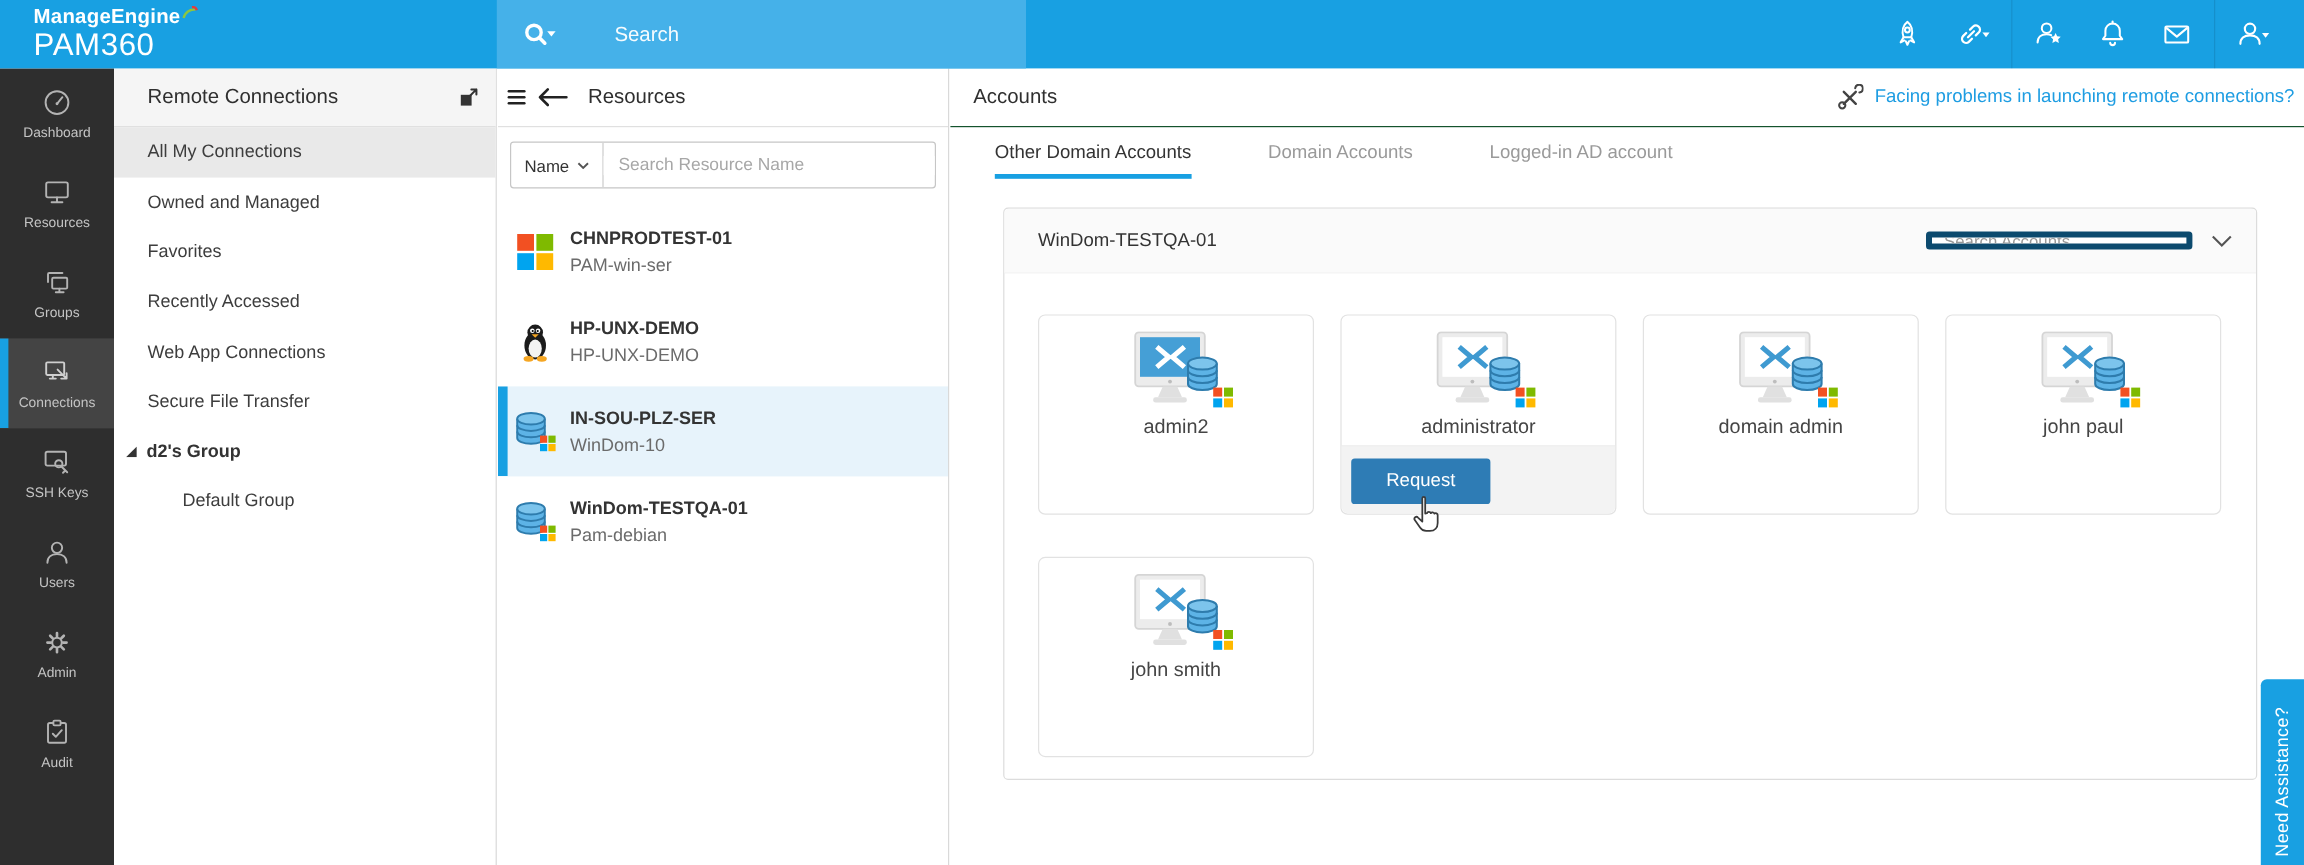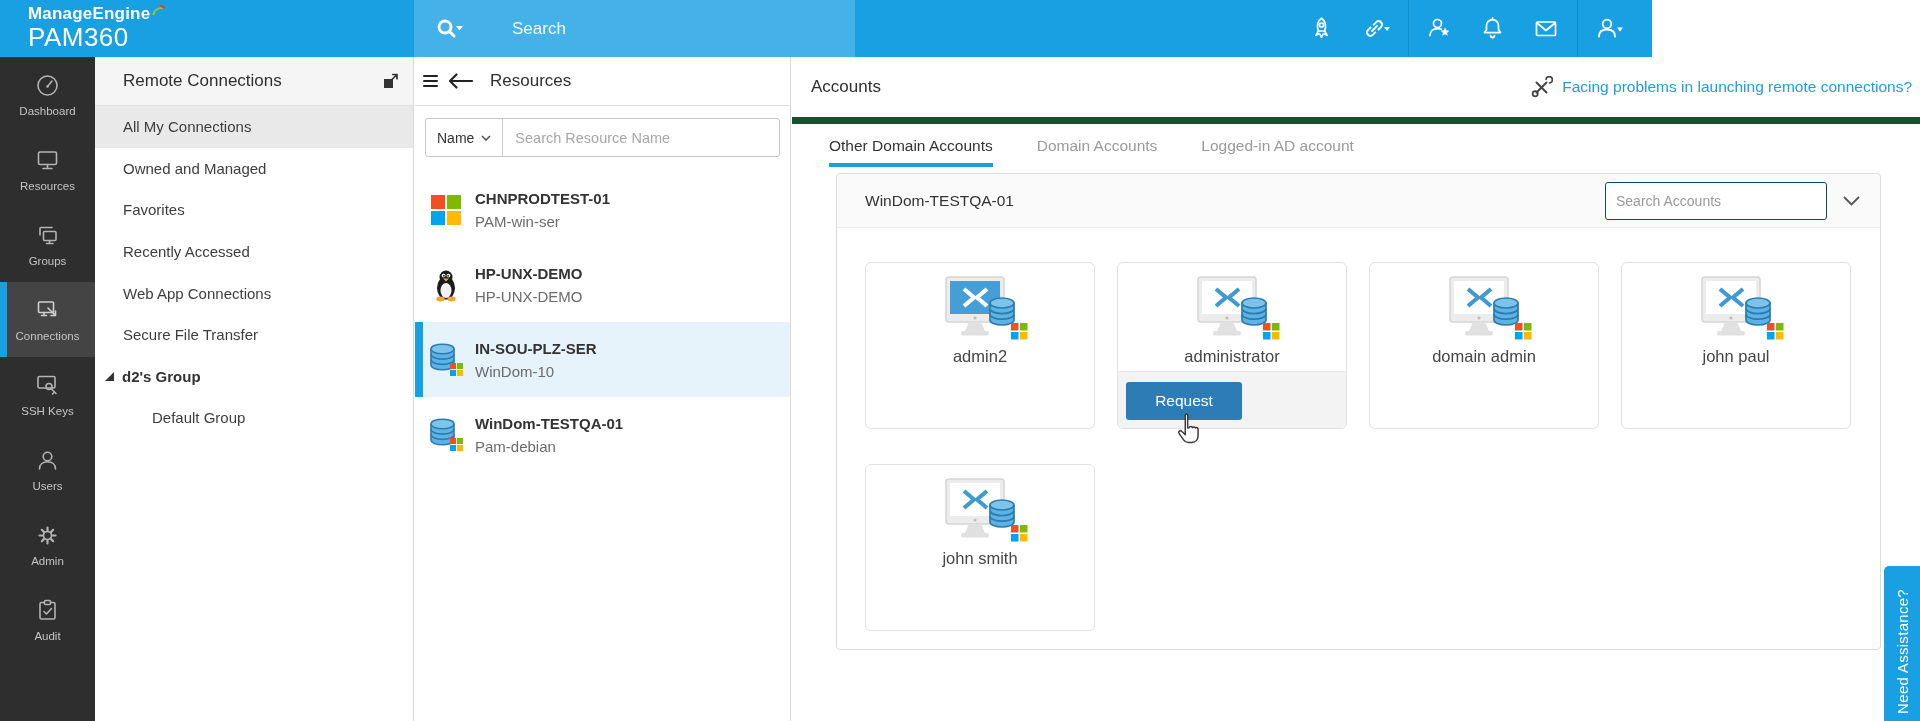--- a/index.html
+++ b/index.html
@@ -4,21 +4,21 @@
 <style>
   * { box-sizing: border-box; margin: 0; padding: 0; }
   html,body { width:1920px; height:721px; }
   body {
     position: relative; overflow: hidden; background:#fff;
     font-family:"Liberation Sans", sans-serif; color:#333;
   }
   svg { display:block; }
 
   
-  .topbar { position:absolute; left:0; top:0; width:1652px; height:57px; background:#18a0e2; z-index:30; }
+  .topbar { position:absolute; left:0; top:0; width:1920px; height:57px; background:#18a0e2; z-index:30; }
   .brand { position:absolute; left:28px; top:4px; color:#fff; }
   .brand-l1 { font-size:17px; font-weight:700; letter-spacing:.2px; display:flex; align-items:flex-start; gap:1px; }
   .brand-l2 { font-size:26px; font-weight:400; letter-spacing:.5px; margin-top:-2px; }
   .search-strip { position:absolute; left:414px; top:0; width:441px; height:57px; background:#45b1e9; display:flex; align-items:center; padding-left:20px; }
   .search-strip input { background:transparent; border:none; outline:none; color:#fff; font-size:17px; margin-left:48px; width:300px; font-family:inherit; }
   .search-strip input::placeholder { color:rgba(255,255,255,.95); }
   .topbar-right { position:absolute; right:0; top:0; height:57px; display:flex; align-items:center; padding-right:14px; }
   .tb-ic { margin:0 13px; cursor:pointer; }
   .tb-div { width:1px; height:57px; background:rgba(0,0,0,.10); margin:0 4px; }
 
@@ -56,33 +56,33 @@
   .res-search input::placeholder { color:#a7a7a7; }
   .res-list { margin-top:15px; }
   .res-item { height:75px; display:flex; align-items:center; padding-left:12px; gap:10px; cursor:pointer; }
   .res-item.selected { background:#e7f3fb; box-shadow: inset 8px 0 0 #18a0e2; }
   .res-icon { width:38px; display:flex; justify-content:center; }
   .res-name { font-size:15px; font-weight:700; color:#333; line-height:23px; }
   .res-desc { font-size:15px; color:#6b6b6b; line-height:23px; }
 
   
   .main { position:absolute; left:792px; top:57px; right:0; bottom:0; background:#fff; }
-  .main-hdr { height:67px; border-bottom:7px solid #14532d; display:flex; align-items:center; padding:0 8px 0 19px; }
+  .main-hdr { height:49px; border-bottom:1px solid #14532d; display:flex; align-items:center; padding:0 8px 0 19px; }
   .main-hdr .p-title { flex:1; }
   .help-link { display:flex; align-items:center; gap:9px; cursor:pointer; }
   .help-link span { color:#1e9de2; font-size:15.5px; }
-  .tabs { height:44px; display:flex; align-items:center; padding-left:37px; gap:44px; }
+  .tabs { height:44px; display:flex; align-items:center; padding-left:37px; gap:64px; }
   .tab { font-size:15.5px; color:#9a9a9a; cursor:pointer; position:relative; padding:6px 0; }
   .tab.active { color:#333; }
   .tab.active::after { content:''; position:absolute; left:0; right:0; bottom:-6px; height:4px; background:#18a0e2; }
 
   .group-panel { position:absolute; left:44px; top:116px; width:1045px; height:477px; border:1px solid #dcdcdc; border-radius:4px; background:#fff; }
   .gp-hdr { height:54px; background:#fafafa; border-bottom:1px solid #ececec; border-radius:4px 4px 0 0; display:flex; align-items:center; padding:0 12px 0 28px; }
   .gp-title { flex:1; font-size:15.5px; color:#333; }
-  .gp-search { width:222px; height:38px; border:1px solid #0c4a6e; border-radius:3px; padding:0 10px; font-size:14px; color:#1d4ed8; outline:none; font-family:inherit; }
+  .gp-search { width:222px; height:15px; border:5px solid #0c4a6e; border-radius:3px; padding:0 10px; font-size:14px; color:#1d4ed8; outline:none; font-family:inherit; }
   .gp-search::placeholder { color:#999; }
   .gp-chev { margin:0 8px 0 16px; cursor:pointer; }
 
   .cards { display:flex; flex-wrap:wrap; column-gap:22px; row-gap:35px; padding:34px 0 0 28px; }
   .acct-card { width:230px; height:167px; border:1px solid #e2e2e2; border-radius:6px; background:#fff; position:relative;
                display:flex; flex-direction:column; align-items:center; cursor:pointer; }
   .acct-icon { margin-top:13px; }
   .acct-name { margin-top:5px; font-size:16.5px; color:#454545; }
   .rdp-screen { fill:#fff; }
   .rdp-glyph { stroke:#3f9ad1; }

